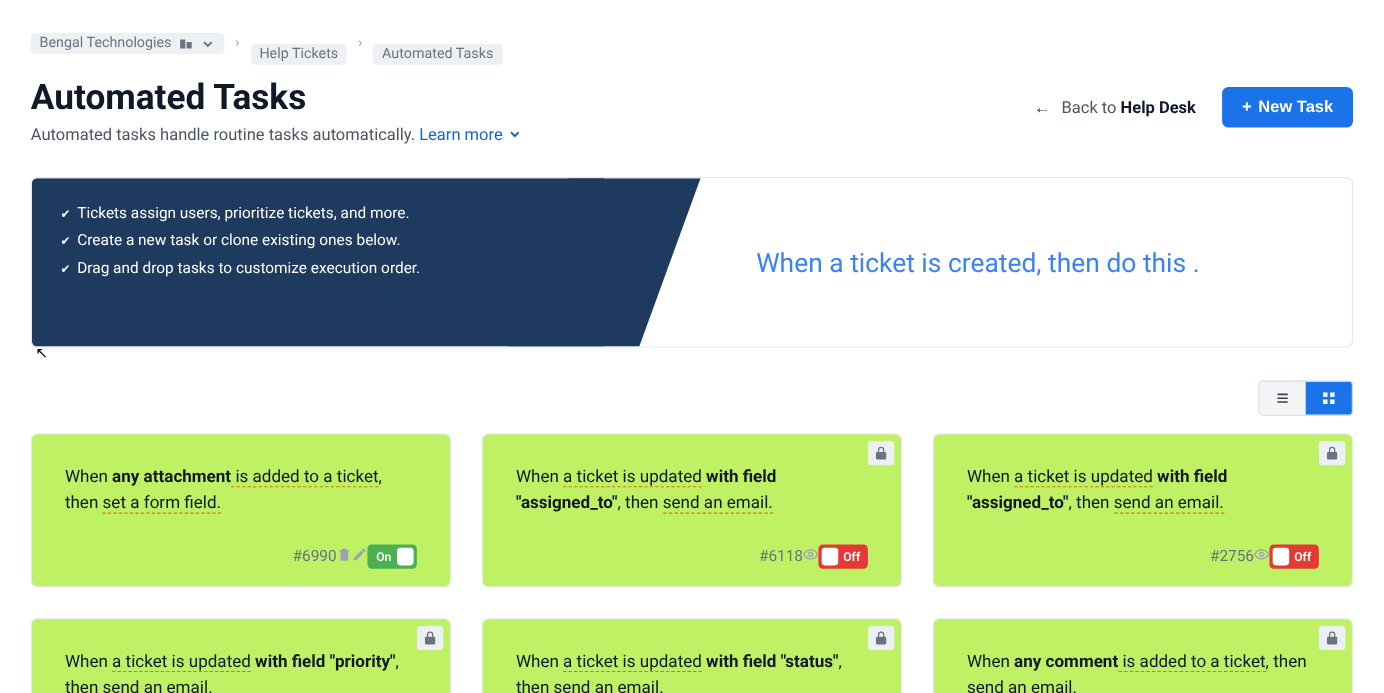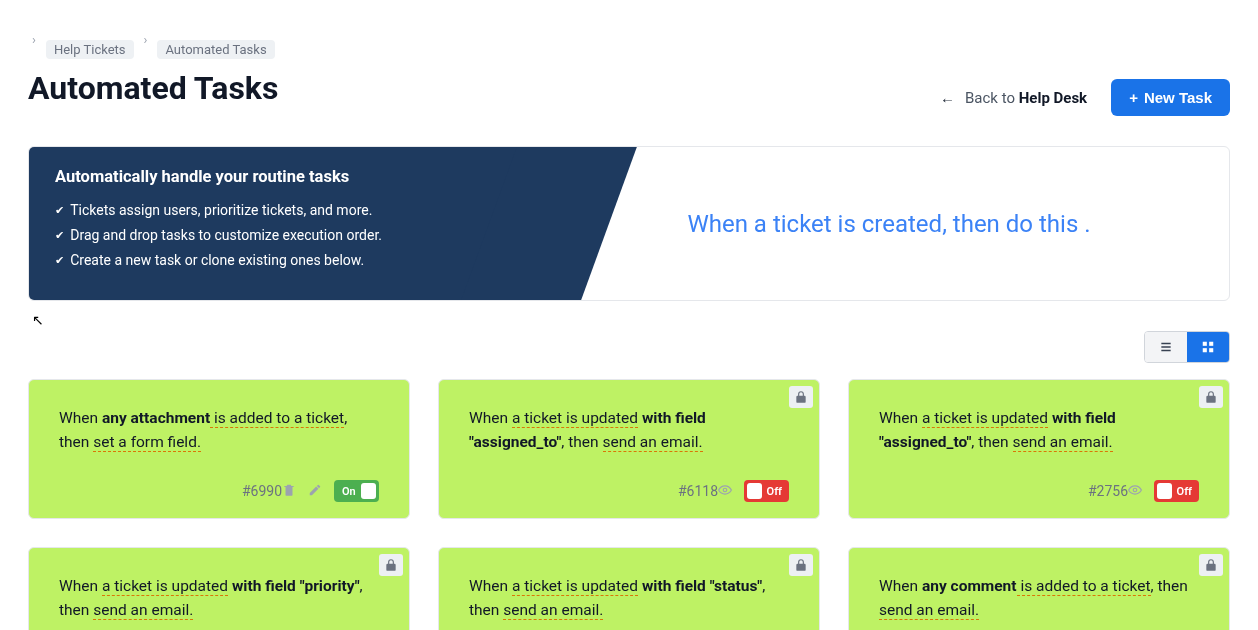--- a/index.html
+++ b/index.html
@@ -42,70 +42,88 @@
 
 
 .grid { display: grid; grid-template-columns: repeat(3, 1fr); gap: 28px; margin-top: 16px; }
 .card { border: 1px solid #e5e7eb; border-radius: 6px; padding: 26px 30px 16px 30px; position: relative; background: #bef264; min-height: 140px; display: flex; flex-direction: column; justify-content: space-between; }
 .card .lock-badge { position: absolute; top: 6px; right: 6px; width: 24px; height: 22px; background: #edf0f3; border-radius: 3px; display: flex; align-items: center; justify-content: center; color: #6b7280; font-size: 11px; }
 .card-text { font-size: 15.5px; line-height: 1.55; color: #111827; }
 .card-text .b { font-weight: 700; }
 .card-text .u { border-bottom: 1.5px dashed #d97706; padding-bottom: 0px; }
 .card-footer { display: flex; align-items: center; justify-content: flex-end; margin-top: 24px; }
 .card-id { font-size: 14px; color: #6b7280; }
-.card-actions { display: flex; align-items: center; gap: 12px; }
+.card-actions { display: flex; align-items: center; }
 .icon-btn { color: #9ca3af; cursor: pointer; font-size: 14px; }
 .toggle { width: 45px; height: 22px; border-radius: 4px; position: relative; display: flex; align-items: center; font-size: 11px; font-weight: 600; color: #fff; cursor: pointer; }
 .toggle.on { background: #4caf50; justify-content: flex-start; padding-left: 8px; }
 .toggle.off { background: #e53935; justify-content: flex-end; padding-right: 7px; }
 .toggle .knob { width: 15px; height: 16px; background: #fff; border-radius: 3px; position: absolute; top: 3px; }
 .toggle.on .knob { right: 3px; }
 .toggle.off .knob { left: 3px; }
 
 .cursor-mark { position: absolute; left: 32px; top: 312px; font-size: 14px; color: #000; pointer-events: none; }
 
 svg.icn { width: 14px; height: 14px; }
 </style>
 </head>
 <body>
 
 <div class="container">
 
   <nav class="breadcrumb">
+    <span class="pill">
+      <span>Bengal Technologies</span>
+      <svg class="icn" viewBox="0 0 24 24" fill="currentColor">
+          <rect x="3" y="5" width="8" height="14"></rect>
+          <rect x="13" y="9" width="8" height="10"></rect>
+        </svg>
+      <svg class="icn" viewBox="0 0 24 24" fill="none" stroke="currentColor" stroke-width="3">
+          <polyline points="6 9 12 15 18 9"></polyline>
+        </svg>
+    </span>
     <span class="sep">›</span>
     <span class="pill bc-link">Help Tickets</span>
     <span class="sep">›</span>
     <span class="pill bc-link">Automated Tasks</span>
   </nav>
 
   <div class="header-row">
     <div>
       <h1 class="title">Automated Tasks</h1>
+      <p class="subtitle">
+        <span>Automated tasks handle routine tasks automatically.</span>
+        <span class="learn-link">
+          <span>Learn more</span>
+          <svg class="icn" style="vertical-align:-2px" viewBox="0 0 24 24" fill="none" stroke="currentColor" stroke-width="3">
+              <polyline points="6 9 12 15 18 9"></polyline>
+            </svg>
+        </span>
+      </p>
     </div>
     <div class="header-actions">
       <span class="back-link">
         <span class="arrow">←</span>
         <span>
           <span class="back-plain">Back to </span><span class="back-bold">Help Desk</span>
         </span>
       </span>
       <button class="new-task-btn">
         <span>+</span>
         <span>New Task</span>
       </button>
     </div>
   </div>
 
   <div class="hero">
     <div class="hero-left">
-      <div class="hero-title">Automatically handle your routine tasks</div>
       <ul class="hero-list">
         <li>Tickets assign users, prioritize tickets, and more.</li>
+        <li>Create a new task or clone existing ones below.</li>
         <li>Drag and drop tasks to customize execution order.</li>
-        <li>Create a new task or clone existing ones below.</li>
       </ul>
     </div>
     <div class="hero-right">When a ticket is created, then do this .</div>
   </div>
 
   <div class="view-toggle-row">
     <div class="view-toggle">
       <button>
         <svg class="icn" viewBox="0 0 24 24" fill="none" stroke="currentColor" stroke-width="2.5">
             <line x1="4" y1="6" x2="20" y2="6"></line>

